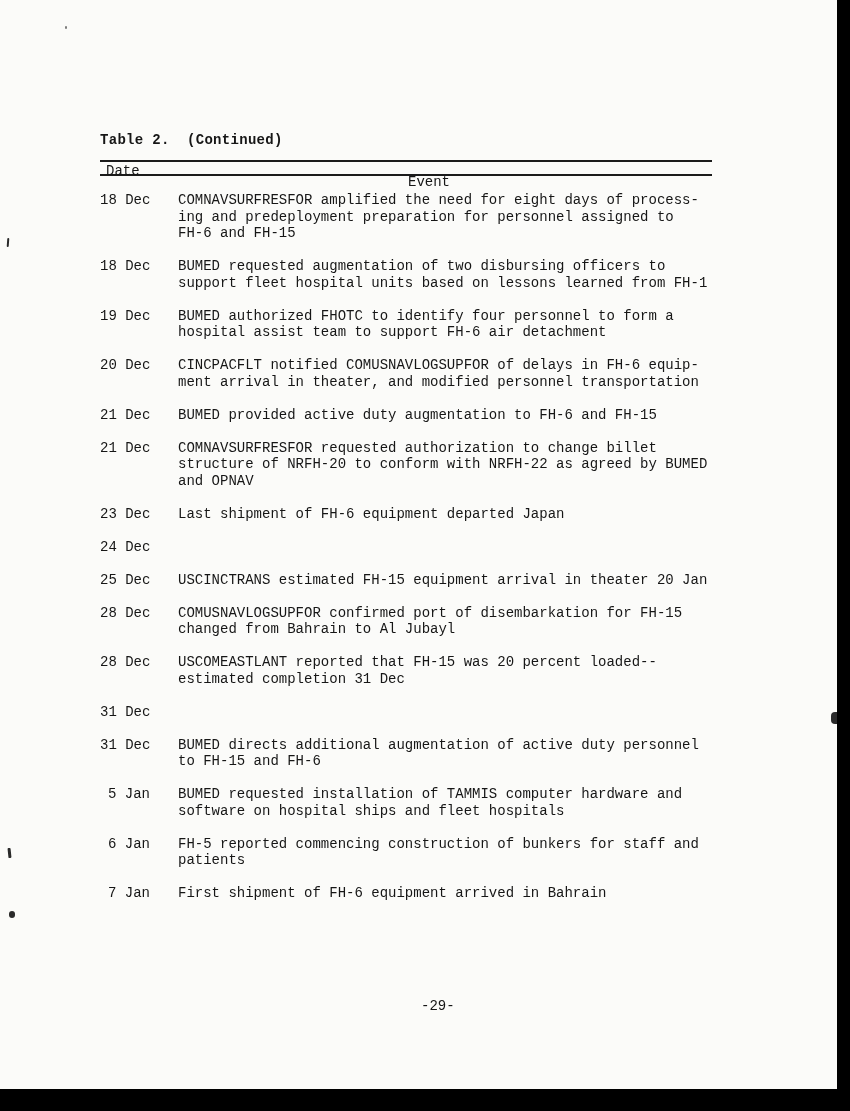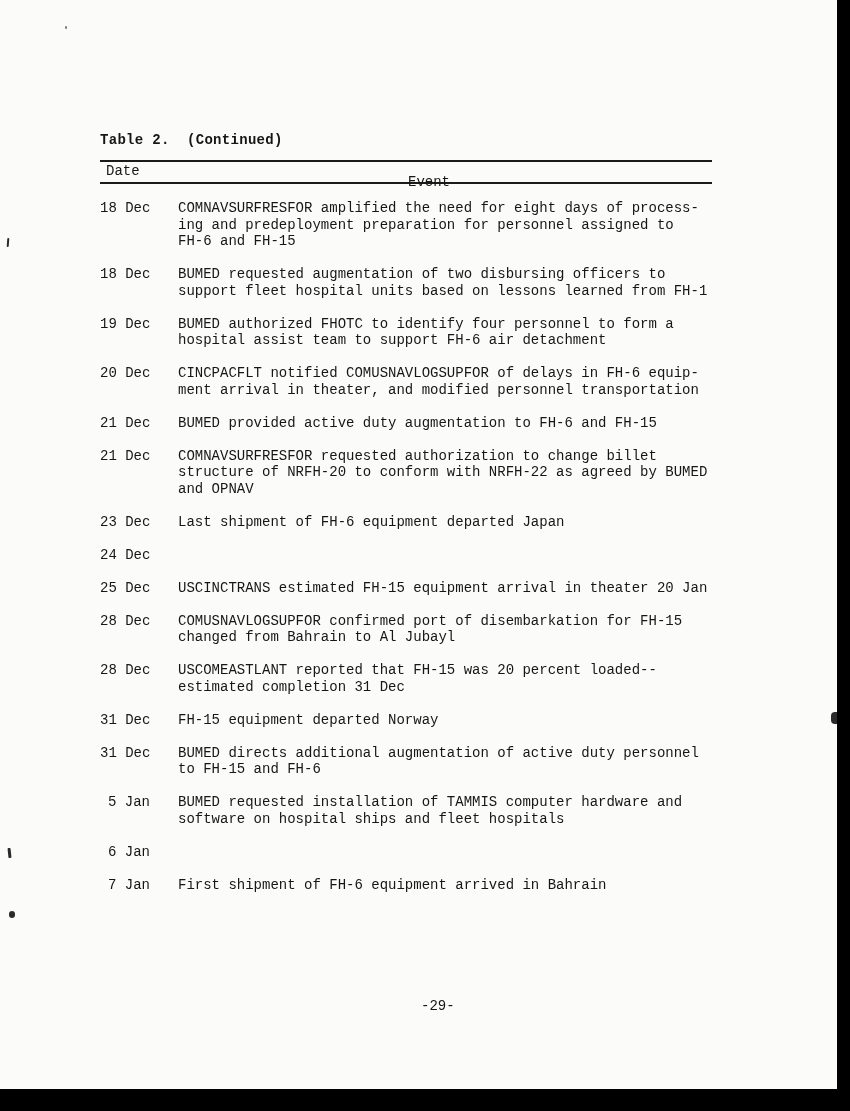--- a/index.html
+++ b/index.html
@@ -24,21 +24,21 @@
     line-height: 17px;
     letter-spacing: 0.3px;
     margin-bottom: 11px;
     white-space: pre;
   }
   .table-header {
     position: relative;
     border-top: 2px solid #1b1b1b;
     border-bottom: 2px solid #1b1b1b;
     padding: 1px 0 1px 0;
-    height: 24px;
+    height: 16px;
   }
   .col-date {
     position: absolute;
     left: 6px;
     top: 1px;
     font-size: 14px;
     line-height: 16px;
   }
   .col-event {
     position: absolute;
@@ -159,34 +159,35 @@
           <div class="event">COMUSNAVLOGSUPFOR confirmed port of disembarkation for FH-15
 changed from Bahrain to Al Jubayl</div>
         </div>
         <div class="row">
           <div class="date">28 Dec</div>
           <div class="event">USCOMEASTLANT reported that FH-15 was 20 percent loaded--
 estimated completion 31 Dec</div>
         </div>
         <div class="row">
           <div class="date">31 Dec</div>
-          <div class="event">FH-15 equipment departed Norway</div>
         </div>
         <div class="row">
           <div class="date">31 Dec</div>
           <div class="event">BUMED directs additional augmentation of active duty personnel
 to FH-15 and FH-6</div>
         </div>
         <div class="row">
           <div class="date">5 Jan</div>
           <div class="event">BUMED requested installation of TAMMIS computer hardware and
 software on hospital ships and fleet hospitals</div>
         </div>
         <div class="row">
           <div class="date">6 Jan</div>
+          <div class="event">FH-5 reported commencing construction of bunkers for staff and
+patients</div>
         </div>
         <div class="row">
           <div class="date">7 Jan</div>
           <div class="event">First shipment of FH-6 equipment arrived in Bahrain</div>
         </div>
       </div>
 
   </div>
 
   <div class="page-number">-29-</div>

